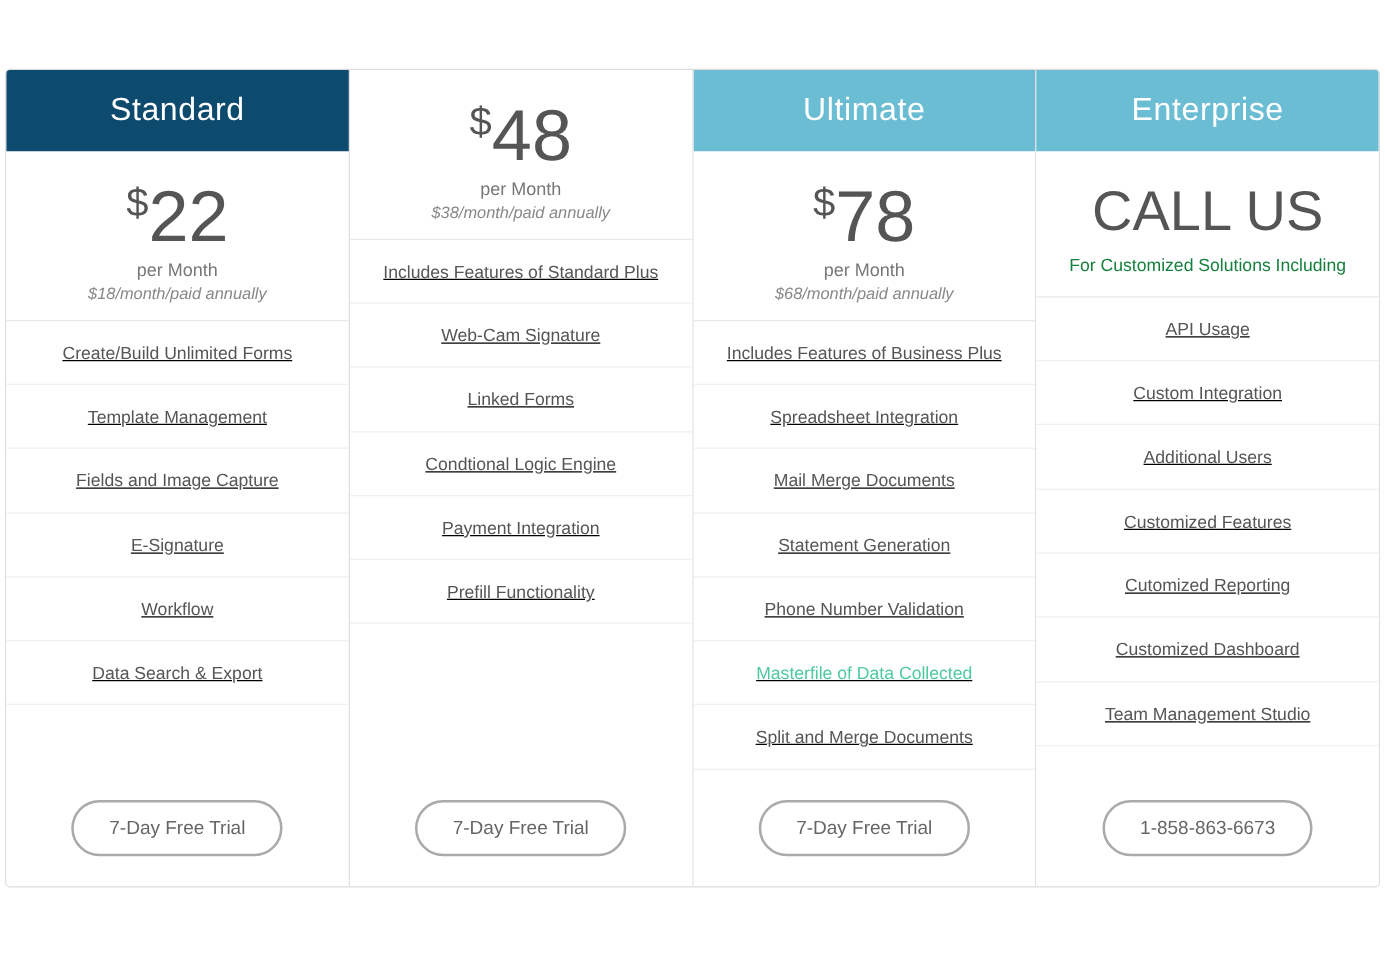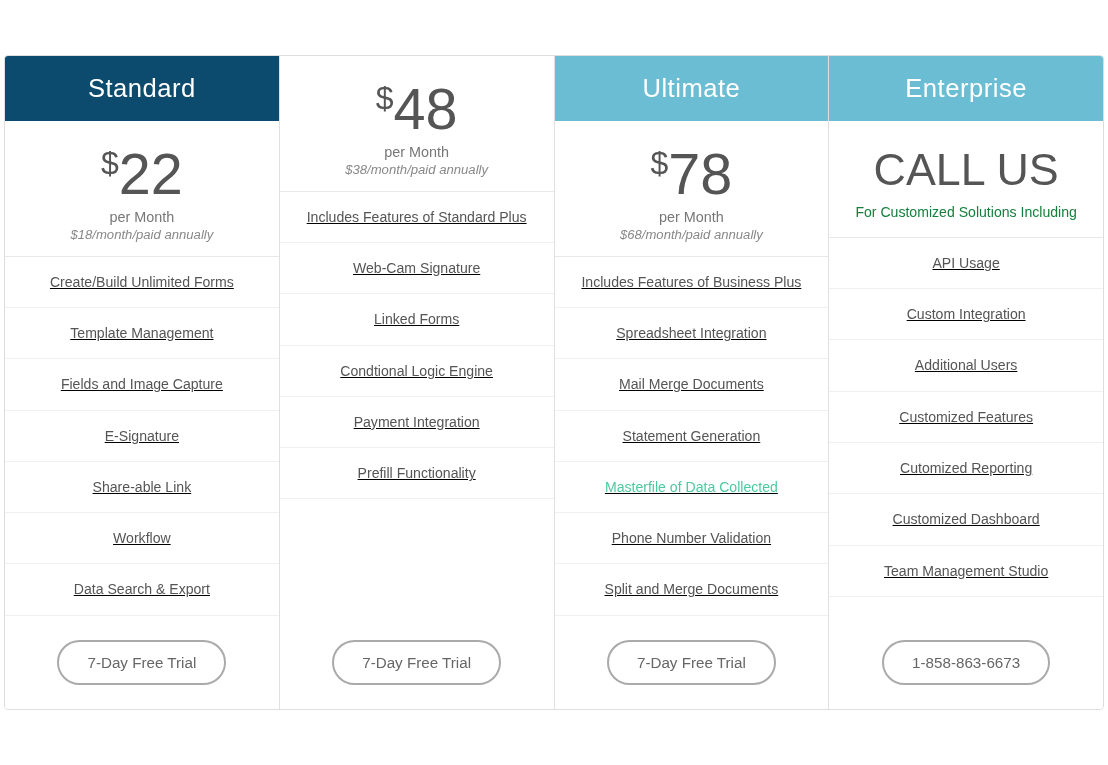--- a/index.html
+++ b/index.html
@@ -150,21 +150,20 @@
       <div class="plan-price-section">
         <div class="price-main"><span class="dollar">$</span>22</div>
         <div class="per-month">per Month</div>
         <div class="annual-price">$18/month/paid annually</div>
       </div>
       <div class="features-list">
         <div class="feature-item">Create/Build Unlimited Forms</div>
         <div class="feature-item">Template Management</div>
         <div class="feature-item">Fields and Image Capture</div>
         <div class="feature-item">E-Signature</div>
-        <div class="feature-item">Share-able Link</div>
         <div class="feature-item">Workflow</div>
         <div class="feature-item">Data  Search &amp; Export</div>
       </div>
       <div class="plan-cta">
         <button class="cta-button">7-Day Free Trial</button>
       </div>
     </div>
     <div class="plan-col">
       <div class="plan-price-section">
         <div class="price-main"><span class="dollar">$</span>48</div>
@@ -188,22 +187,22 @@
       <div class="plan-price-section">
         <div class="price-main"><span class="dollar">$</span>78</div>
         <div class="per-month">per Month</div>
         <div class="annual-price">$68/month/paid annually</div>
       </div>
       <div class="features-list">
         <div class="feature-item">Includes Features of Business Plus</div>
         <div class="feature-item">Spreadsheet Integration</div>
         <div class="feature-item">Mail Merge Documents</div>
         <div class="feature-item">Statement Generation</div>
+        <div class="feature-item">Phone Number Validation</div>
         <div class="feature-item highlight">Masterfile of Data Collected</div>
-        <div class="feature-item">Phone Number Validation</div>
         <div class="feature-item">Split and Merge Documents</div>
       </div>
       <div class="plan-cta">
         <button class="cta-button">7-Day Free Trial</button>
       </div>
     </div>
     <div class="plan-col">
       <div class="plan-header enterprise">Enterprise</div>
       <div class="plan-price-section">
         <div class="price-call-us">CALL US</div>

